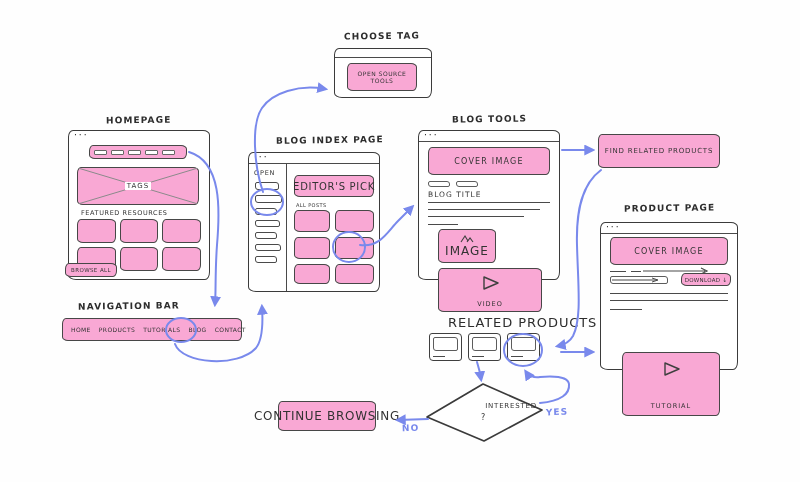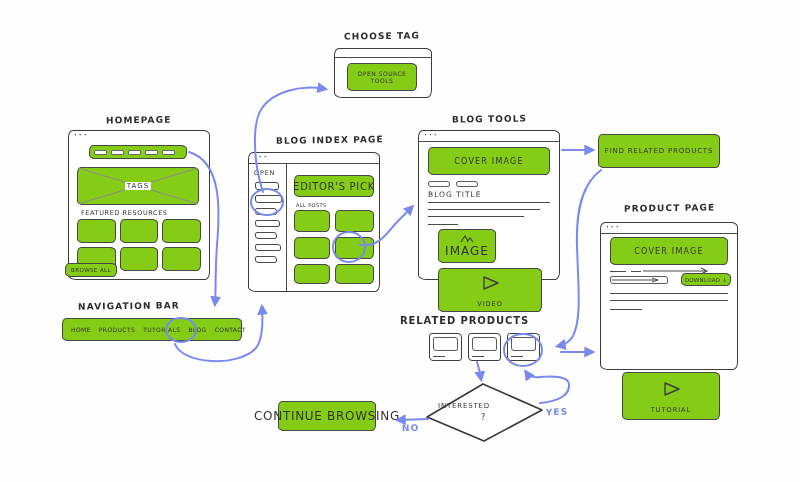--- a/index.html
+++ b/index.html
@@ -3,21 +3,21 @@
 <meta charset="utf-8">
 <style>
   *{box-sizing:border-box;margin:0;padding:0}
   html,body{background:#ffffff}
   body{font-family:"DejaVu Sans",sans-serif;color:#333}
   #canvas{position:relative;width:800px;height:482px;background:#fefefe;overflow:hidden}
 
   .abs{position:absolute}
   .window{position:absolute;background:#fff;border:1.8px solid #3b3b3b;
           border-radius:5px 7px 5px 8px / 7px 5px 8px 5px}
-  .sk{border:1.4px solid #474747;border-radius:4px 6px 4px 6px / 6px 4px 6px 4px;background:#84cc16}
+  .sk{border:1.4px solid #474747;border-radius:4px 6px 4px 6px / 6px 4px 6px 4px;background:#f9a8d4}
   .sk-thin{border:1px solid #5c5c5c;border-radius:2px 3px 2px 3px}
   .title{position:absolute;font-size:9px;font-weight:bold;letter-spacing:1.1px;color:#2d2d2d;
          transform:rotate(-0.8deg);white-space:nowrap}
   .lbl{color:#333;white-space:nowrap}
   .line{position:absolute;border-top:1.4px solid #4a4a4a}
   .dots{position:absolute;left:5px;top:0;font-size:9px;letter-spacing:2px;color:#222;line-height:9px}
   .topbar{position:absolute;left:0;top:0;right:0;height:11px;border-bottom:1.3px solid #4a4a4a}
   .overlay{position:absolute;left:0;top:0;z-index:5;pointer-events:none}
   .bluelbl{position:absolute;z-index:6;color:#7989ec;font-weight:bold;font-size:9px;
            letter-spacing:1px;transform:rotate(-2deg)}
@@ -162,42 +162,42 @@
       </svg>
     </div>
     <div class="sk abs center" style="left:80px;top:50px;width:50px;height:13px;gap:2px">
       <span class="lbl" style="font-size:5.5px;letter-spacing:.3px">DOWNLOAD</span>
       <span class="lbl" style="font-size:6px">↓</span>
     </div>
     <div class="line" style="left:9px;top:70px;width:118px"></div>
     <div class="line" style="left:9px;top:77px;width:118px"></div>
     <div class="line" style="left:9px;top:86px;width:32px"></div>
   </div>
-  <div class="sk abs" style="left:622px;top:372px;width:98px;height:48px;z-index:3">
+  <div class="sk abs" style="left:622px;top:352px;width:98px;height:64px;z-index:3">
     <svg width="18" height="14" viewBox="0 0 18 14" style="position:absolute;left:40px;top:9px">
       <polygon points="2,1 16,7 2,13" fill="none" stroke="#3f3f3f" stroke-width="1.4" stroke-linejoin="round"></polygon>
     </svg>
     <span class="lbl" style="position:absolute;left:0;right:0;bottom:5px;text-align:center;font-size:6.5px;letter-spacing:1px">TUTORIAL</span>
   </div>
 
-  <div class="lbl abs" style="left:400px;top:315px;font-size:10px;letter-spacing:.9px;font-weight:bold;color:#2d2d2d">RELATED PRODUCTS</div>
+  <div class="lbl abs" style="left:448px;top:315px;font-size:13px;letter-spacing:.9px;font-weight:normal;color:#2d2d2d">RELATED PRODUCTS</div>
   <div class="card" style="left:429px;top:333px;width:33px;height:28px">
     <div class="sk-thin abs" style="left:3px;top:3px;width:25px;height:14px"></div>
     <div class="line" style="left:3px;top:22px;width:12px;border-top-width:1px"></div>
   </div>
   <div class="card" style="left:468px;top:333px;width:33px;height:28px">
     <div class="sk-thin abs" style="left:3px;top:3px;width:25px;height:14px"></div>
     <div class="line" style="left:3px;top:22px;width:12px;border-top-width:1px"></div>
   </div>
   <div class="card" style="left:507px;top:333px;width:33px;height:28px">
     <div class="sk-thin abs" style="left:3px;top:3px;width:25px;height:14px"></div>
     <div class="line" style="left:3px;top:22px;width:12px;border-top-width:1px"></div>
   </div>
 
-  <div class="lbl abs z6" style="left:424px;top:402px;width:80px;text-align:center;font-size:7px;letter-spacing:.8px">INTERESTED</div>
+  <div class="lbl abs z6" style="left:457px;top:402px;width:80px;text-align:right;font-size:7px;letter-spacing:.8px">INTERESTED</div>
   <div class="lbl abs z6" style="left:443px;top:413px;width:80px;text-align:center;font-size:8px">?</div>
   <div class="bluelbl" style="left:546px;top:407px">YES</div>
   <div class="bluelbl" style="left:402px;top:423px">NO</div>
 
   <div class="sk abs center" style="left:278px;top:401px;width:98px;height:30px;border-width:1.6px">
     <span class="lbl" style="font-size:12px;letter-spacing:.7px">CONTINUE BROWSING</span>
   </div>
 
   <svg class="overlay" width="800" height="482" viewBox="0 0 800 482">
     <defs>

